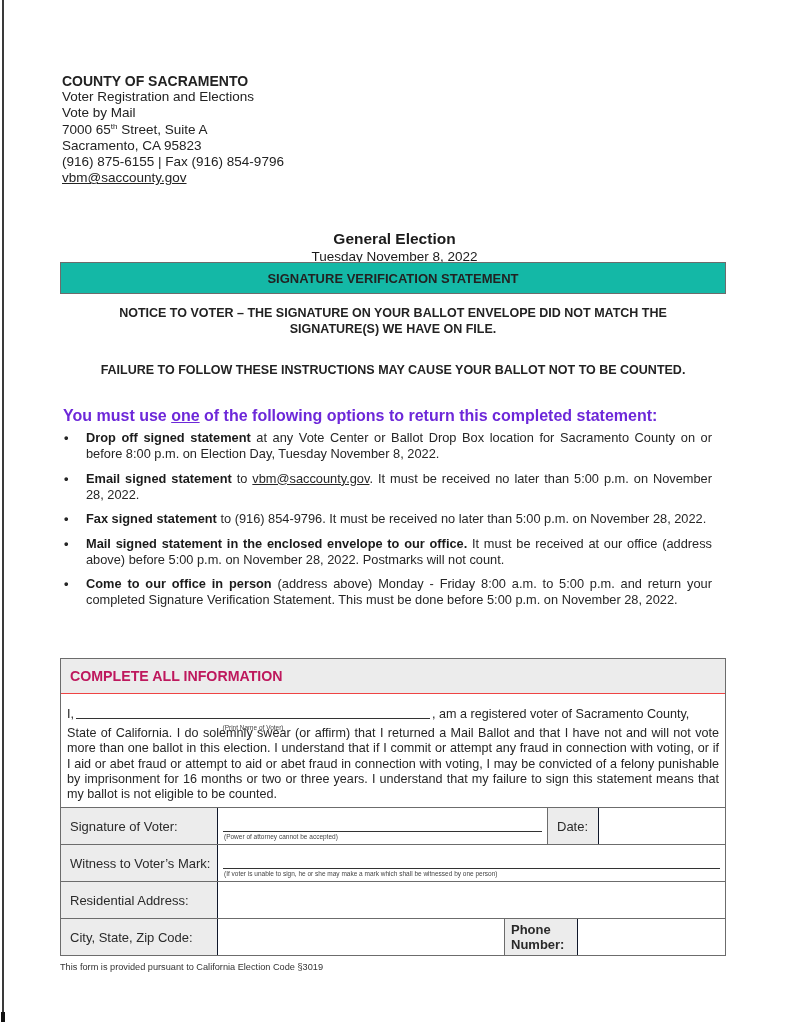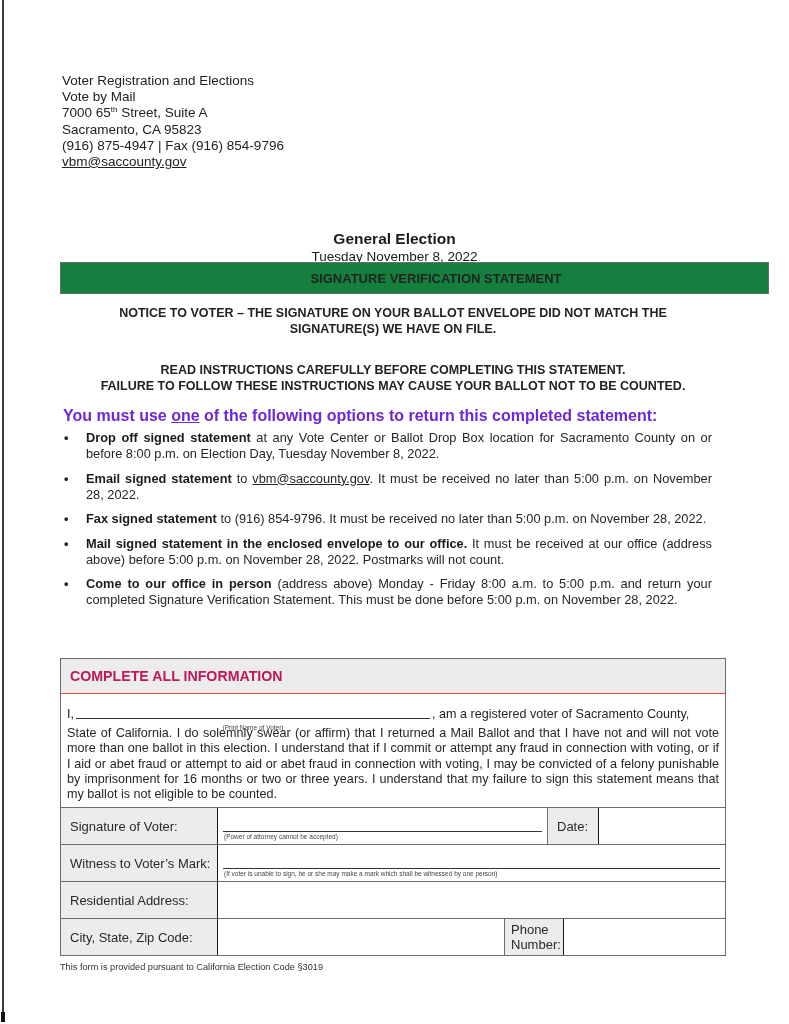--- a/index.html
+++ b/index.html
@@ -15,23 +15,23 @@
   .header .org { font-weight: bold; font-size: 14px; }
   .header sup { font-size: 8px; vertical-align: 5px; line-height: 0; }
   .header a { color: #222; text-decoration: underline; }
 
   .election { position: absolute; left: 0; width: 789px; top: 217px; text-align: center; margin-top: 12px; }
   .election .title { font-weight: bold; font-size: 15.5px; line-height: 19px; }
   .election .date { font-size: 13.5px; line-height: 17px; }
 
   .banner {
     position: absolute; left: 60px; top: 262px; width: 664px; height: 30px;
-    border: 1px solid #6c6c6c; background: #15803d;
+    border: 1px solid #6c6c6c; background: #14b8a6;
     display: flex; align-items: center; justify-content: center;
-    font-weight: bold; font-size: 13px; color: #222; padding-left: 43px;
+    font-weight: bold; font-size: 13px; color: #222;
   }
 
   .notice { position: absolute; left: 60px; width: 666px; top: 305px; text-align: center; font-weight: bold; font-size: 12.5px; line-height: 16px; color: #222; }
   .instructions { position: absolute; left: 60px; width: 666px; top: 362px; text-align: center; font-weight: bold; font-size: 12.5px; line-height: 16px; color: #222; }
 
   .options-heading { position: absolute; left: 63px; top: 407px; font-weight: bold; font-size: 16px; color: #6d28d9; text-align: center; }
   .options-heading u { text-decoration: underline; }
 
   .options { position: absolute; left: 62px; top: 430px; width: 650px; list-style: none; margin: 0; padding: 0; }
   .options li { position: relative; padding-left: 24px; font-size: 12.8px; line-height: 16.2px; margin-bottom: 8.2px; text-align: justify; color: #262626; }
@@ -47,53 +47,53 @@
   .name-caption { position: absolute; left: 0; right: 0; top: 14px; text-align: center; font-size: 6.5px; color: #444; }
   .decl-rest { margin-top: 4px; }
 
   .frow { display: flex; border-top: 1px solid #6c6c6c; height: 36px; }
   .lbl { background: #ececec; border-right: 1px solid #0f172a; display: flex; align-items: center; padding-left: 9px; font-size: 13px; color: #2a2a2a; box-sizing: border-box; }
   .lbl.first { width: 157px; }
   .cell { position: relative; box-sizing: border-box; }
   .sigline { position: absolute; left: 5px; right: 5px; top: 23px; border-top: 1px solid #333; }
   .sigcap { position: absolute; left: 6px; top: 25px; font-size: 6.5px; color: #444; white-space: nowrap; }
   .narrow-lbl { width: 51px; }
-  .phone-lbl { width: 59px; line-height: 15px; padding-left: 6px; }
+  .phone-lbl { width: 73px; line-height: 15px; padding-left: 6px; font-weight: bold; }
 
   .footer-note { position: absolute; left: 60px; top: 962px; font-size: 9.2px; color: #333; }
 </style>
 </head>
 <body>
 
 <div class="page-edge"></div>
 <div class="page-edge-bottom"></div>
 
 <div class="header">
+  <div class="org">COUNTY OF SACRAMENTO</div>
   <div>Voter Registration and Elections</div>
   <div>Vote by Mail</div>
   <div><span>7000 65</span><sup>th</sup><span> Street, Suite A</span></div>
   <div>Sacramento, CA 95823</div>
-  <div>(916) 875-4947 | Fax (916) 854-9796</div>
+  <div>(916) 875-6155 | Fax (916) 854-9796</div>
   <div><a>vbm@saccounty.gov</a></div>
 </div>
 
 <div class="election">
   <div class="title">General Election</div>
   <div class="date">Tuesday November 8, 2022</div>
 </div>
 
 <div class="banner">SIGNATURE VERIFICATION STATEMENT</div>
 
 <div class="notice">
   <div>NOTICE TO VOTER – THE SIGNATURE ON YOUR BALLOT ENVELOPE DID NOT MATCH THE</div>
   <div>SIGNATURE(S) WE HAVE ON FILE.</div>
 </div>
 
 <div class="instructions">
-  <div>READ INSTRUCTIONS CAREFULLY BEFORE COMPLETING THIS STATEMENT.</div>
   <div>FAILURE TO FOLLOW THESE INSTRUCTIONS MAY CAUSE YOUR BALLOT NOT TO BE COUNTED.</div>
 </div>
 
 <div class="options-heading"><span>You must use </span><u>one</u><span> of the following options to return this completed statement:</span></div>
 
 <ul class="options">
   <li><span class="bullet">•</span><b>Drop off signed statement</b><span> at any Vote Center or Ballot Drop Box location for Sacramento County on or before 8:00 p.m. on Election Day, Tuesday November 8, 2022.</span></li>
   <li><span class="bullet">•</span><b>Email signed statement</b><span> to </span><span class="link">vbm@saccounty.gov</span><span>. It must be received no later than 5:00 p.m. on November 28, 2022.</span></li>
   <li><span class="bullet">•</span><b>Fax signed statement</b><span> to (916) 854-9796. It must be received no later than 5:00 p.m. on November 28, 2022.</span></li>
   <li><span class="bullet">•</span><b>Mail signed statement in the enclosed envelope to our office.</b><span> It must be received at our office (address above) before 5:00 p.m. on November 28, 2022. Postmarks will not count.</span></li>

